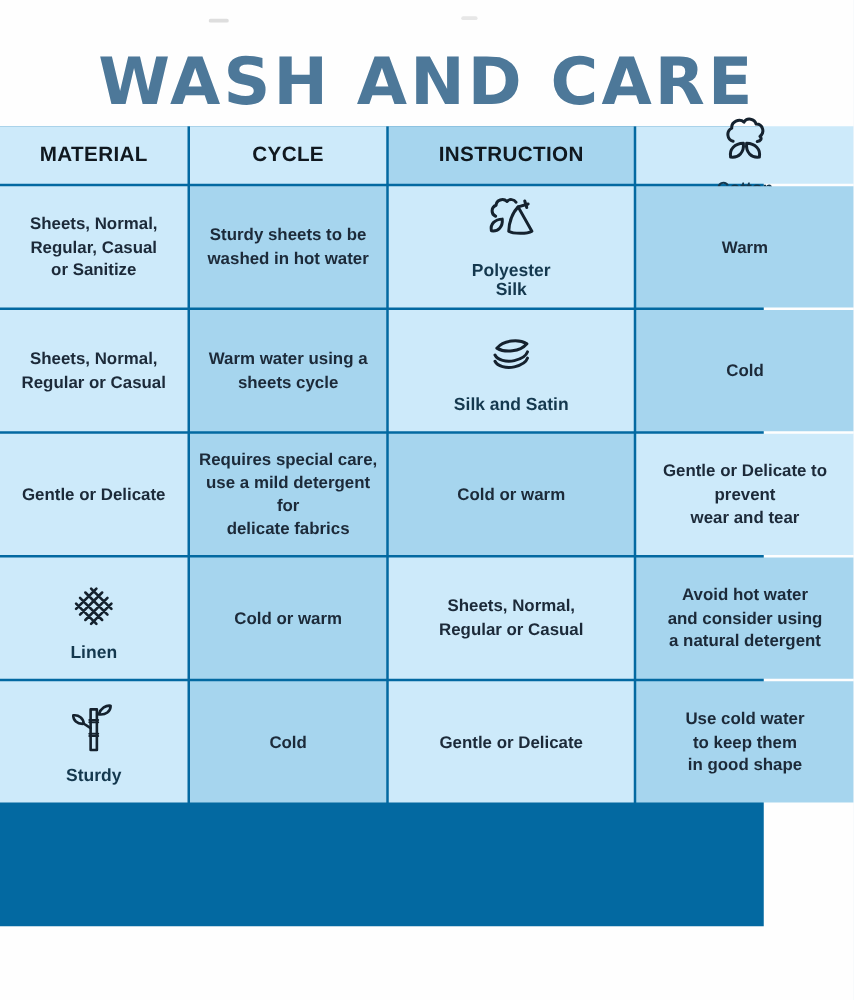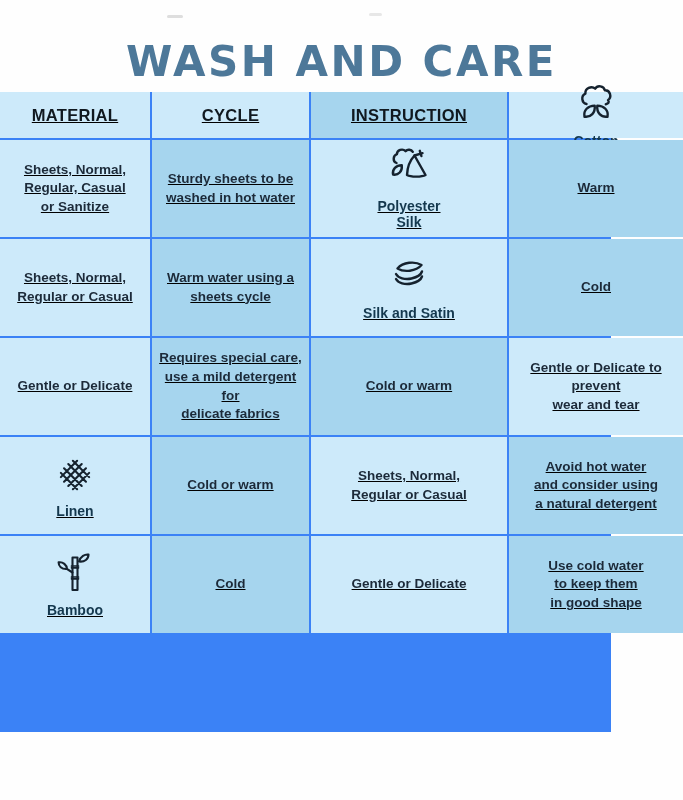--- a/index.html
+++ b/index.html
@@ -22,35 +22,34 @@
     font-family:"Liberation Sans", sans-serif;
   }
   .smudge{position:absolute;height:3px;border-radius:2px;background:#bdbdbd;}
   .smudge.s1{left:167px;top:15px;width:16px;opacity:.5;}
   .smudge.s2{left:369px;top:13px;width:13px;opacity:.35;}
   .title{
     margin-top:42px;
     text-align:center;
     font-family:"DejaVu Sans", sans-serif;
     font-weight:800;
-    font-size:42px;
+    font-size:52px;
     line-height:.93;
     letter-spacing:2.5px;
     color:var(--title);
   }
   .title span{display:block;}
   .care-table{
     margin-top:11px;
     width:611px;
     display:grid;
     grid-template-columns:150px 157px 196px 174px;
     grid-template-rows:46px repeat(6, 97px);
     gap:2px;
-    background:#3b82f6;
-    text-decoration:underline;
+    background:#0369a1;
   }
   .c0,.c2{background:var(--col-light);}
   .c1,.c3{background:var(--col-medium);}
   .hcell{
     display:flex;align-items:center;justify-content:center;
     font-weight:800;
     font-size:16.5px;
     letter-spacing:.3px;
     color:var(--header-text);
   }
@@ -204,21 +203,21 @@
     <div class="cell c0">
       <span class="icon">
         <svg viewBox="0 0 48 48">
           <path d="M21.5 7.5V40M26.5 7.5V40M21.5 7.5H26.5M21.5 40H26.5" style="stroke-width:2.1"></path>
           <path class="thin" d="M20.5 16H27.5M20.5 17.8H27.5M20.5 27H27.5M20.5 28.8H27.5"></path>
           <path d="M28 11.5C29.5 6.5 34 4 37.5 4.6C37.6 9 33.6 12.3 28 11.5Z" style="stroke-width:2.1"></path>
           <path d="M21.5 22.5L15.8 18.8" style="stroke-width:2.1"></path>
           <path d="M16 19C10.5 19.5 7.5 16 7.6 12.3C12 11.6 15.8 14.8 16 19Z" style="stroke-width:2.1"></path>
         </svg>
       </span>
-      <div class="mat-label">Bamboo</div>
+      <div class="mat-label">Sturdy</div>
     </div>
     <div class="cell c1">
       <div class="cell-text">Cold</div>
     </div>
     <div class="cell c2">
       <div class="cell-text">Gentle or Delicate</div>
     </div>
     <div class="cell c3">
       <div class="cell-text">Use cold water
 to keep them

